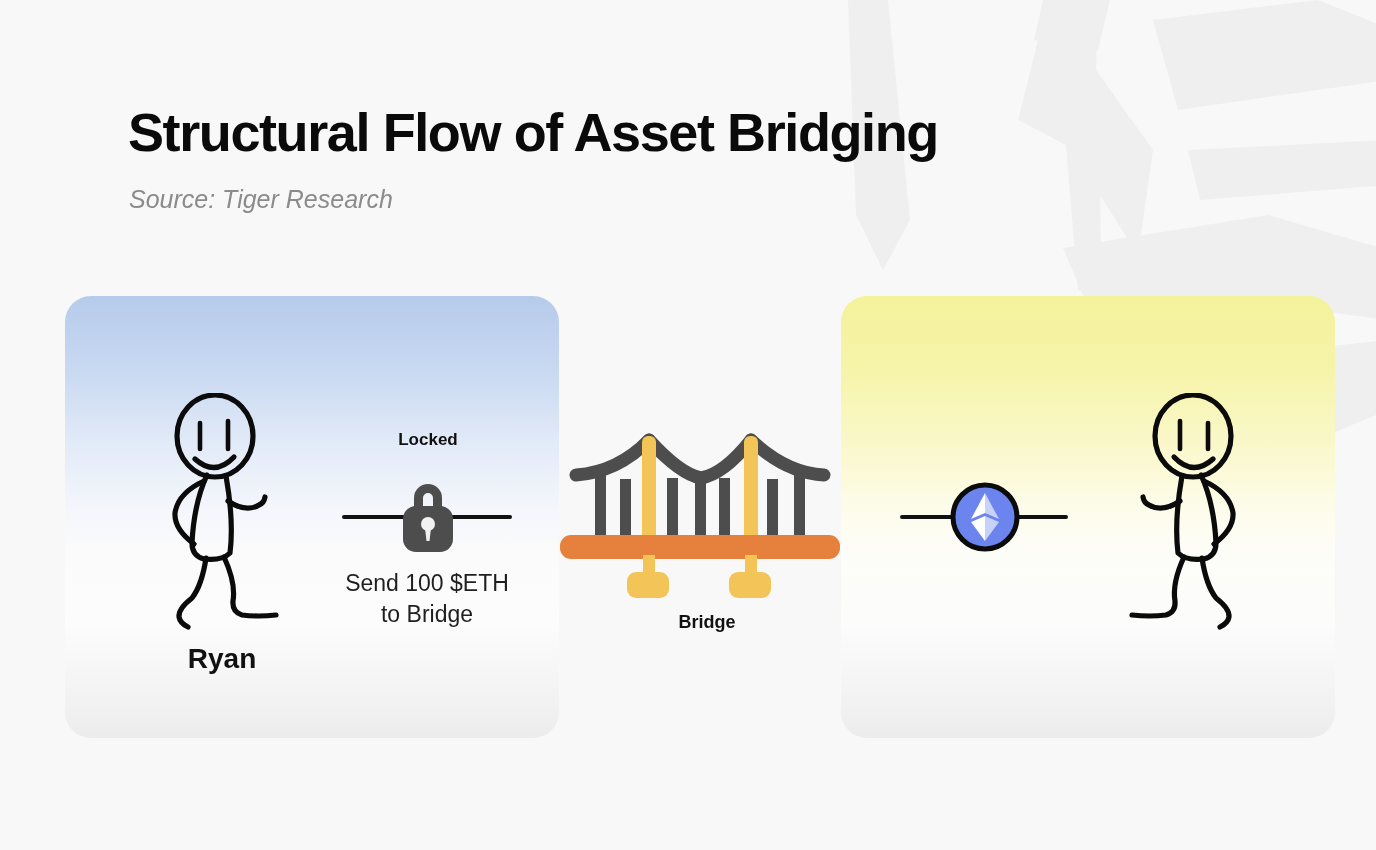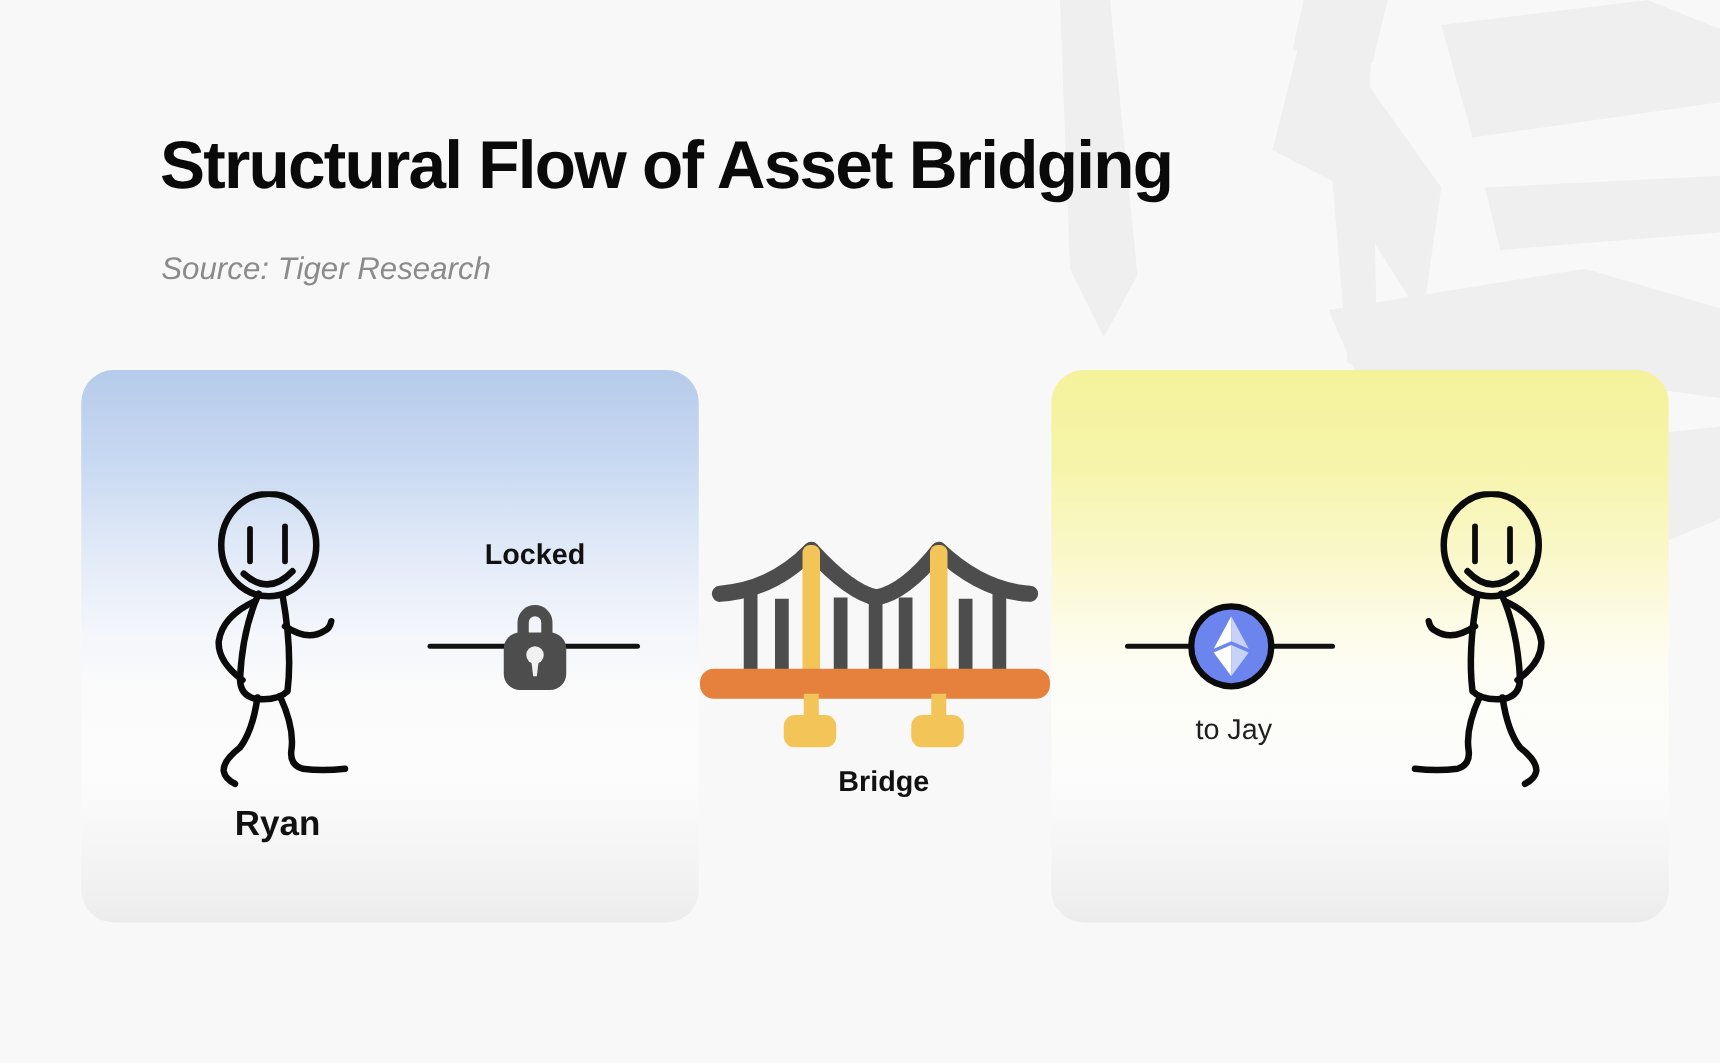--- a/index.html
+++ b/index.html
@@ -45,21 +45,20 @@
     white-space: nowrap;
   }
   .subtitle {
     position: absolute;
     left: 117px;
     top: 185px;
     font-size: 25px;
     font-style: italic;
     color: #8b8b8b;
     white-space: nowrap;
-    margin-top: 16px;
   }
 
   
   .panel {
     position: absolute;
     border-radius: 26px;
     top: 296px;
     height: 442px;
   }
   .panel-left {
@@ -107,21 +106,21 @@
     font-weight: bold;
     color: #111;
   }
   .name-ryan { left: 110px; }
   .name-jay  { left: 1075px; }
 
   
   .flow-label {
     position: absolute;
     text-align: center;
-    font-size: 23px;
+    font-size: 17px;
     font-weight: bold;
     color: #111;
     width: 240px;
   }
   .flow-label-locked { left: 296px; top: 430px; }
 
   .flow-line {
     position: absolute;
     height: 4px;
     background: #111;
@@ -163,21 +162,21 @@
     top: 432px;
     width: 284px;
     height: 166px;
   }
   .bridge-label {
     position: absolute;
     left: 595px;
     top: 612px;
     width: 200px;
     text-align: center;
-    font-size: 23px;
+    font-size: 18px;
     font-weight: bold;
     color: #111;
   }
 </style>
 </head>
 <body>
 
 <div id="stage">
 
   <svg class="watermark" viewBox="0 0 540 460" xmlns="http://www.w3.org/2000/svg">
@@ -230,20 +229,24 @@
   </svg>
 
   <div class="flow-label flow-label-locked">Locked</div>
   <div class="flow-line flow-line-left"></div>
   <svg class="lock-icon" viewBox="0 0 58 74" xmlns="http://www.w3.org/2000/svg">
     <path d="M15 30 L15 20 A14 14 0 0 1 43 20 L43 30 L34 30 L34 20 A5 5 0 0 0 24 20 L24 30 Z" fill="#4d4d4d"></path>
     <rect x="4" y="28" width="50" height="46" rx="13" fill="#4d4d4d"></rect>
     <circle cx="29" cy="46" r="7" fill="#f1f1f1"></circle>
     <path d="M26 50 L32 50 L30.5 63 L27.5 63 Z" fill="#f1f1f1"></path>
   </svg>
+  <div class="flow-caption flow-caption-left">
+    <div>Send 100 $ETH</div>
+    <div>to Bridge</div>
+  </div>
 
   <svg class="bridge-icon" viewBox="0 0 284 166" xmlns="http://www.w3.org/2000/svg">
 
     <path d="M18 43 Q60 40 91 8" stroke="#4d4d4d" stroke-width="13" fill="none" stroke-linecap="round"></path>
     <path d="M91 8 Q122 42 143 46" stroke="#4d4d4d" stroke-width="13" fill="none" stroke-linecap="round"></path>
     <path d="M143 46 Q166 42 193 8" stroke="#4d4d4d" stroke-width="13" fill="none" stroke-linecap="round"></path>
     <path d="M193 8 Q228 41 266 43" stroke="#4d4d4d" stroke-width="13" fill="none" stroke-linecap="round"></path>
 
     <rect x="37" y="43" width="11" height="62" fill="#4d4d4d"></rect>
     <rect x="62" y="47" width="11" height="58" fill="#4d4d4d"></rect>
@@ -267,16 +270,15 @@
 
   <div class="flow-line flow-line-right"></div>
   <svg class="eth-icon" viewBox="0 0 72 72" xmlns="http://www.w3.org/2000/svg">
     <circle cx="36" cy="36" r="32" fill="#6c84ed" stroke="#0b0b0b" stroke-width="5"></circle>
     <polygon points="36,12 36,32 22,38" fill="#ffffff"></polygon>
     <polygon points="36,12 50,38 36,32" fill="#c7d2f7"></polygon>
     <polygon points="36,35 36,60 22,41" fill="#ffffff"></polygon>
     <polygon points="36,35 50,41 36,60" fill="#c7d2f7"></polygon>
   </svg>
   <div class="flow-caption flow-caption-right">
-    <div>to Jay</div>
   </div>
 
 </div>
 
 </body></html>

